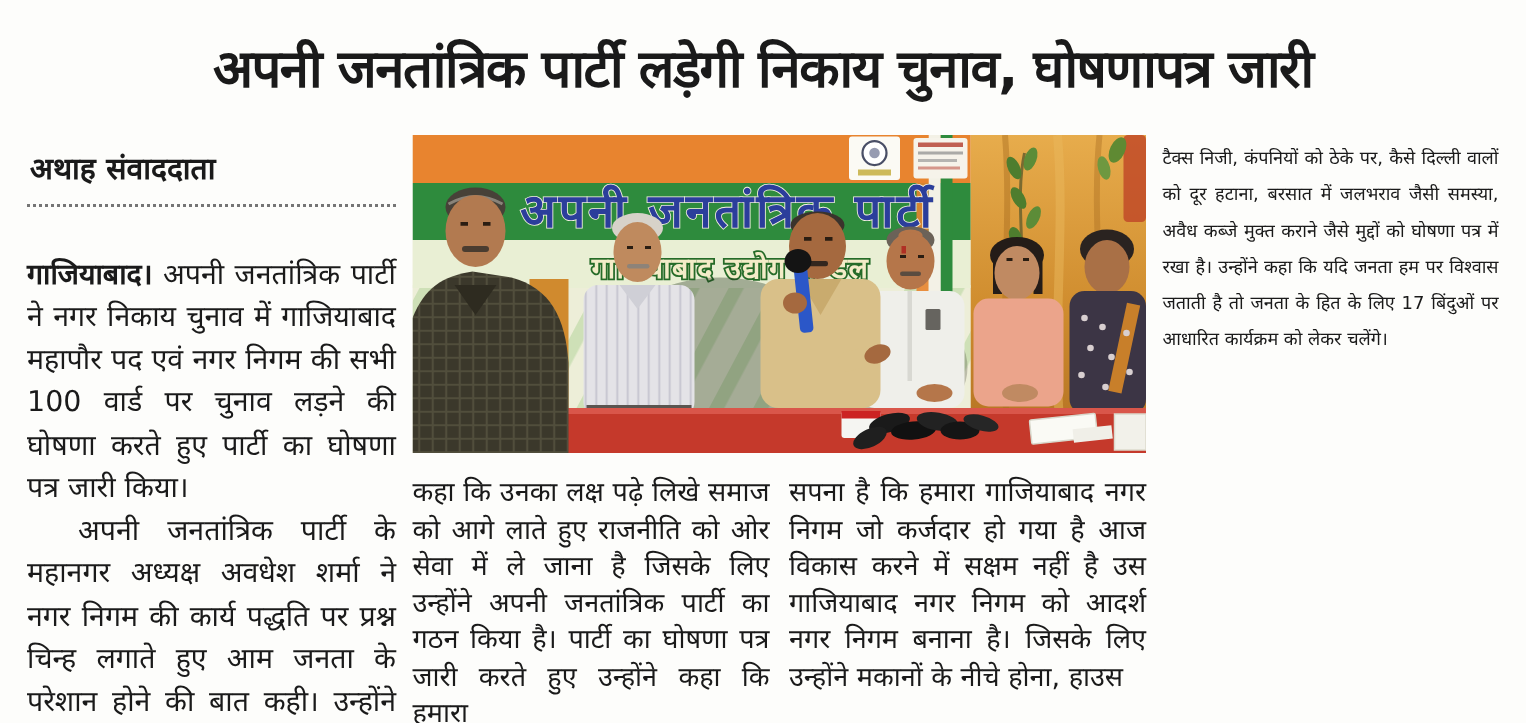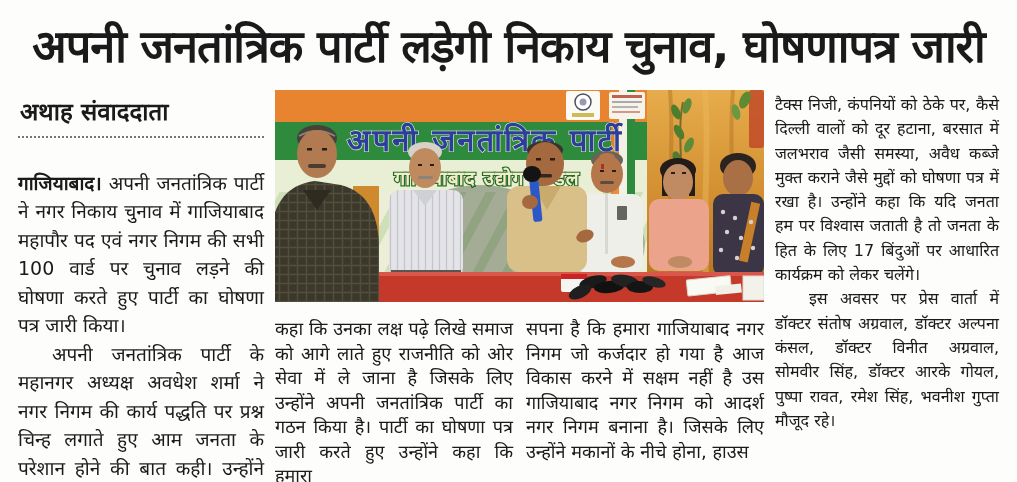--- a/index.html
+++ b/index.html
@@ -15,41 +15,41 @@
   *{box-sizing:border-box;}
   html,body{margin:0;padding:0;}
   body{
     width:1017px;height:482px;overflow:hidden;
     background:#fdfdfb;color:var(--ink);
     font-family:"DejaVu Sans","Liberation Sans",sans-serif;
   }
   .page{width:1017px;height:482px;position:relative;}
   .headline{
     margin:0;padding:6px 14px 2px 14px;
-    font-size:45px;font-weight:bold;line-height:82px;
+    font-size:35px;font-weight:bold;line-height:82px;
     text-align:center;white-space:nowrap;
     letter-spacing:-1px;color:var(--ink);
   }
   .content{
     display:flex;gap:11px;padding:0 18px;align-items:flex-start;
   }
   
   .col1{width:246px;font-size:19px;line-height:28.5px;}
-  .byline{font-size:24px;font-weight:bold;padding:8px 0 9px 2px;}
+  .byline{font-size:20px;font-weight:bold;padding:8px 0 9px 2px;}
   .byline-rule{border-top:2px dotted #757575;height:0;margin:0 0 31px 0;}
   .col1 p{margin:0;text-align:justify;}
   .dateline{font-weight:bold;margin-top:16px;}
   .indent{text-indent:34px;}
   
   .mid{width:489px;}
   .photo-svg{display:block;width:489px;height:212px;}
   .midcols{display:flex;gap:13px;margin-top:15px;}
   .midcol{flex:1;font-size:18px;line-height:24.5px;text-align:justify;margin:0;}
   
-  .col4{flex:1;font-size:16px;line-height:24.3px;padding-top:3px;}
+  .col4{flex:1;font-size:12px;line-height:24.3px;padding-top:3px;}
   .col4 p{margin:0;text-align:justify;}
   
   .banner-title{
     font-size:31px;font-weight:bold;letter-spacing:2px;
     fill:var(--title-blue);stroke:#f5f2e0;stroke-width:1.1;paint-order:stroke;
     font-family:"DejaVu Sans","Liberation Sans",sans-serif;
   }
   .banner-sub{
     font-size:19px;font-weight:bold;letter-spacing:1px;
     fill:var(--subtitle-cream);stroke:var(--subtitle-green);stroke-width:2.4;paint-order:stroke;
@@ -259,17 +259,16 @@
       </svg>
 
       <div class="midcols">
         <p class="midcol">कहा कि उनका लक्ष पढ़े लिखे समाज को आगे लाते हुए राजनीति को ओर सेवा में ले जाना है जिसके लिए उन्होंने अपनी जनतांत्रिक पार्टी का गठन किया है। पार्टी का घोषणा पत्र जारी करते हुए उन्होंने कहा कि हमारा</p>
         <p class="midcol">सपना है कि हमारा गाजियाबाद नगर निगम जो कर्जदार हो गया है आज विकास करने में सक्षम नहीं है उस गाजियाबाद नगर निगम को आदर्श नगर निगम बनाना है। जिसके लिए उन्होंने मकानों के नीचे होना, हाउस</p>
       </div>
     </div>
 
     <div class="col4">
       <p>टैक्स निजी, कंपनियों को ठेके पर, कैसे दिल्ली वालों को दूर हटाना, बरसात में जलभराव जैसी समस्या, अवैध कब्जे मुक्त कराने जैसे मुद्दों को घोषणा पत्र में रखा है। उन्होंने कहा कि यदि जनता हम पर विश्वास जताती है तो जनता के हित के लिए 17 बिंदुओं पर आधारित कार्यक्रम को लेकर चलेंगे।</p>
-      <p class="indent">इस अवसर पर प्रेस वार्ता में डॉक्टर संतोष अग्रवाल, डॉक्टर अल्पना कंसल, डॉक्टर विनीत अग्रवाल, सोमवीर सिंह, डॉक्टर आरके गोयल, पुष्पा रावत, रमेश सिंह, भवनीश गुप्ता मौजूद रहे।</p>
     </div>
 
   </div>
 </div>
 
 </body></html>

